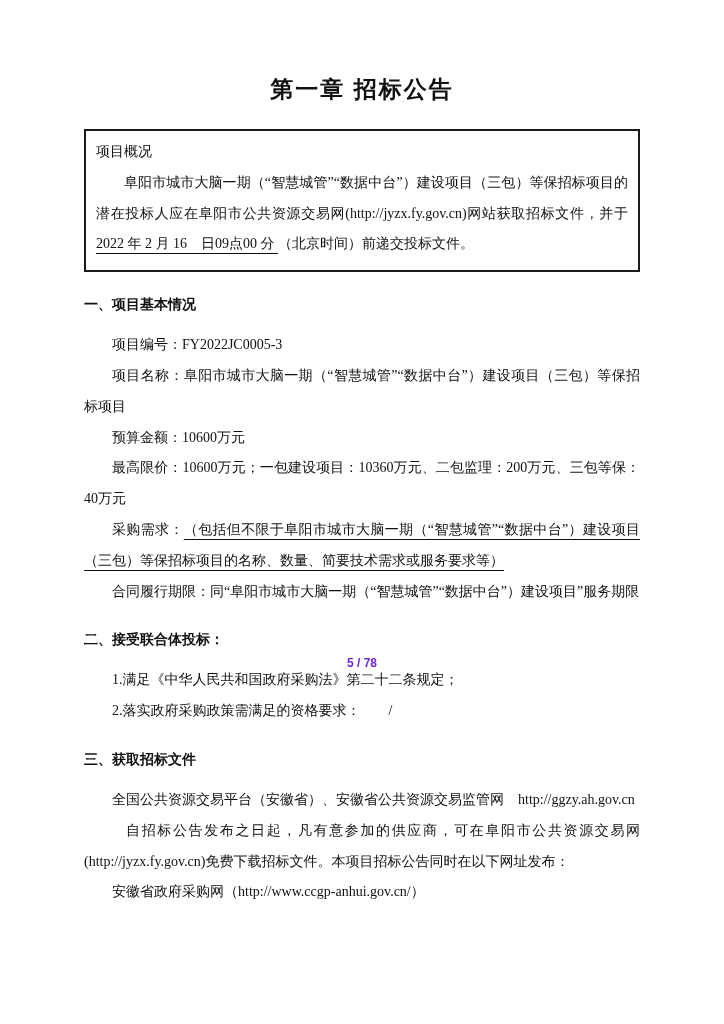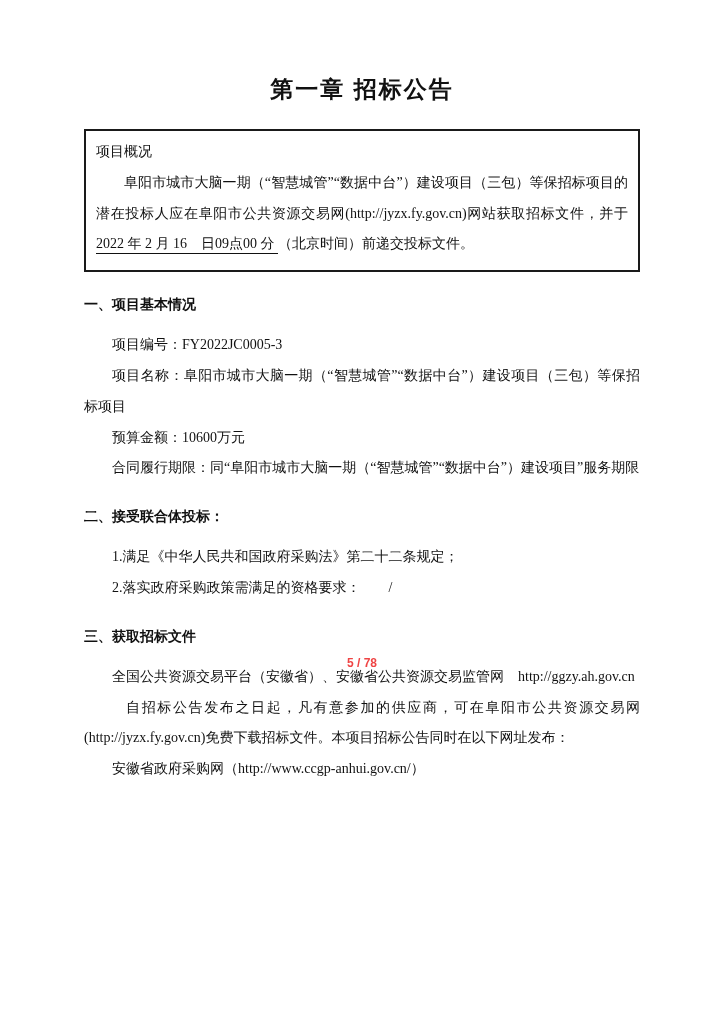--- a/index.html
+++ b/index.html
@@ -58,39 +58,41 @@
   }
   .footer {
     position: absolute;
     left: 0;
     right: 0;
     bottom: 62px;
     text-align: center;
     font-family: "Liberation Sans", "DejaVu Sans", sans-serif;
     font-size: 12px;
     font-weight: 700;
-    color: #ef4444;
+    color: #6d28d9;
   }
 </style>
 </head>
 <body>
 
 <div class="page">
 
   <h1 class="title">第一章 招标公告</h1>
 
   <div class="box">
     <p class="box-heading">项目概况</p>
     <p class="para indent2"><span>阜阳市城市大脑一期（“智慧城管”“数据中台”）建设项目（三包）等保招标项目的潜在投标人应在阜阳市公共资源交易网(http://jyzx.fy.gov.cn)网站获取招标文件，并于</span><span class="u"> 2022 年 2 月 16　日09点00 分 </span><span>（北京时间）前递交投标文件。</span></p>
   </div>
 
   <h2 class="sec">一、项目基本情况</h2>
   <p class="para indent2">项目编号：FY2022JC0005-3</p>
   <p class="para indent2">项目名称：阜阳市城市大脑一期（“智慧城管”“数据中台”）建设项目（三包）等保招标项目</p>
   <p class="para indent2">预算金额：10600万元</p>
+  <p class="para indent2">最高限价：10600万元；一包建设项目：10360万元、二包监理：200万元、三包等保：40万元</p>
+  <p class="para indent2"><span>采购需求：</span><span class="u">（包括但不限于阜阳市城市大脑一期（“智慧城管”“数据中台”）建设项目（三包）等保招标项目的名称、数量、简要技术需求或服务要求等）</span></p>
   <p class="para indent2">合同履行期限：同“阜阳市城市大脑一期（“智慧城管”“数据中台”）建设项目”服务期限</p>
 
   <h2 class="sec">二、接受联合体投标：</h2>
   <p class="para indent2">1.满足《中华人民共和国政府采购法》第二十二条规定；</p>
   <p class="para indent2">2.落实政府采购政策需满足的资格要求：　　/</p>
 
   <h2 class="sec">三、获取招标文件</h2>
   <p class="para indent2">全国公共资源交易平台（安徽省）、安徽省公共资源交易监管网　http://ggzy.ah.gov.cn</p>
   <p class="para indent3">自招标公告发布之日起，凡有意参加的供应商，可在阜阳市公共资源交易网(http://jyzx.fy.gov.cn)免费下载招标文件。本项目招标公告同时在以下网址发布：</p>
   <p class="para indent2">安徽省政府采购网（http://www.ccgp-anhui.gov.cn/）</p>

